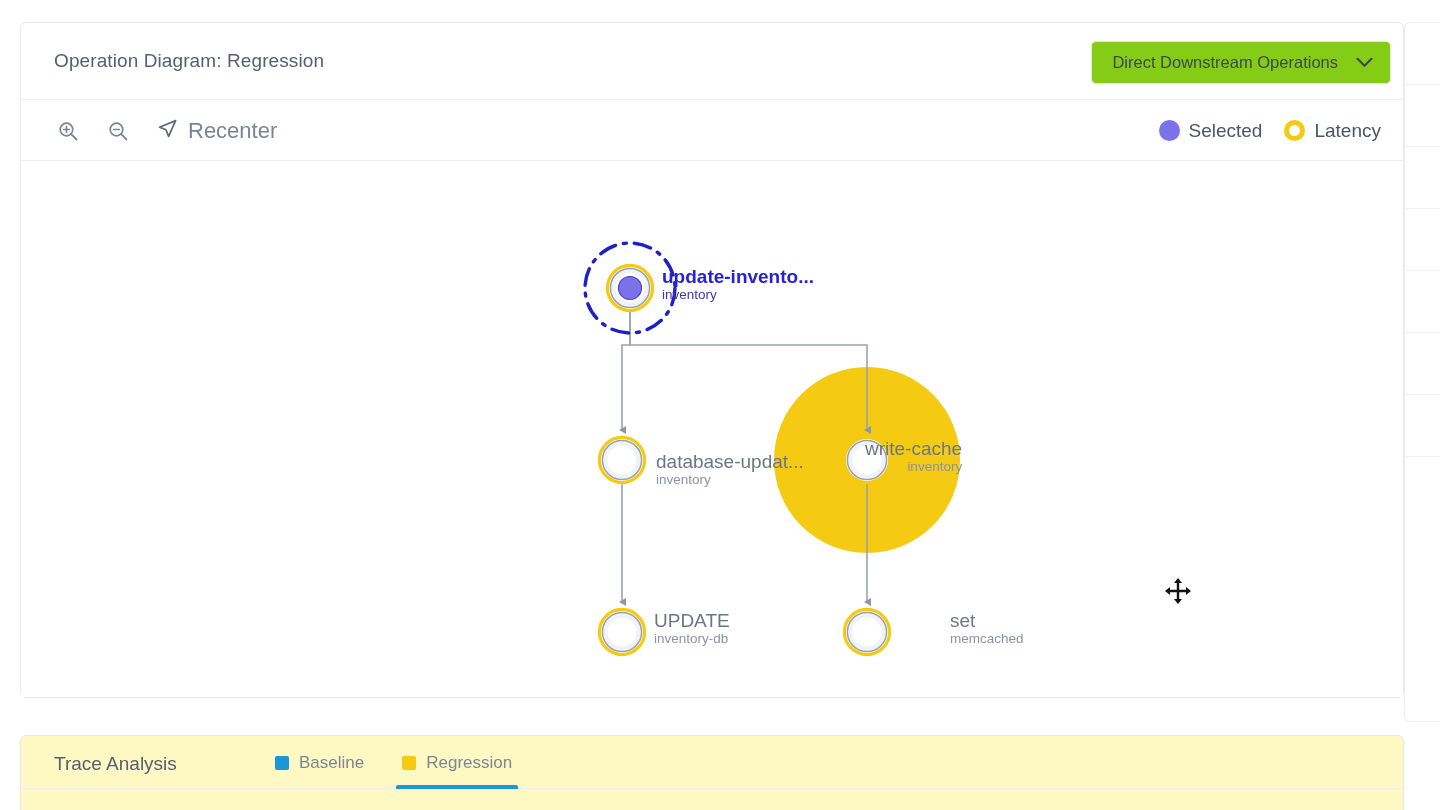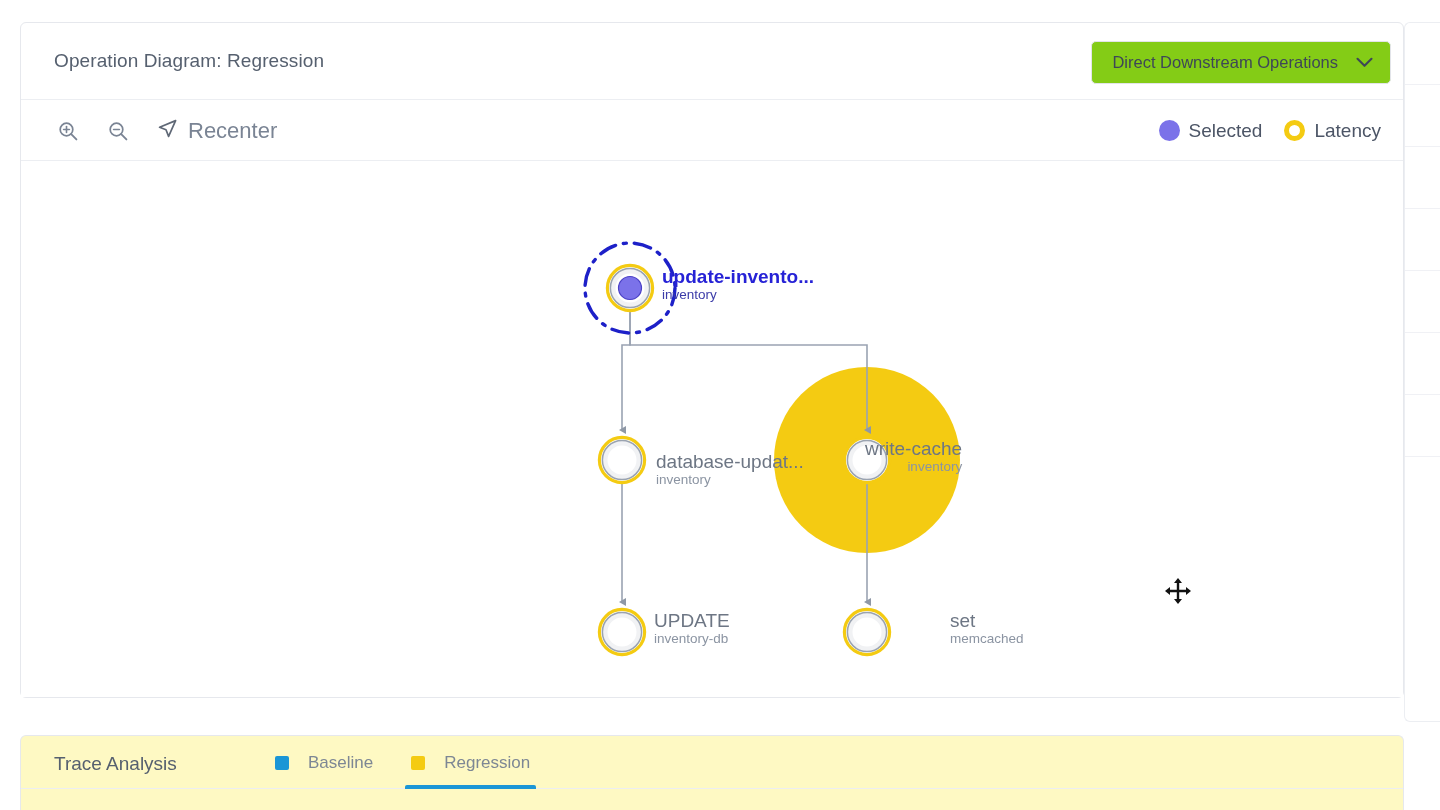--- a/index.html
+++ b/index.html
@@ -237,21 +237,21 @@
     height: 53px;
     display: flex;
     align-items: center;
     gap: 26px;
   }
   .trace-tab {
     position: relative;
     height: 53px;
     display: flex;
     align-items: center;
-    gap: 19px;
+    gap: 10px;
     padding: 0 6px;
     cursor: pointer;
   }
   .trace-tab .sw {
     width: 14px; height: 14px;
     border-radius: 2px;
   }
   .trace-tab .tlabel {
     font-size: 17px;
     color: #7d8794;

